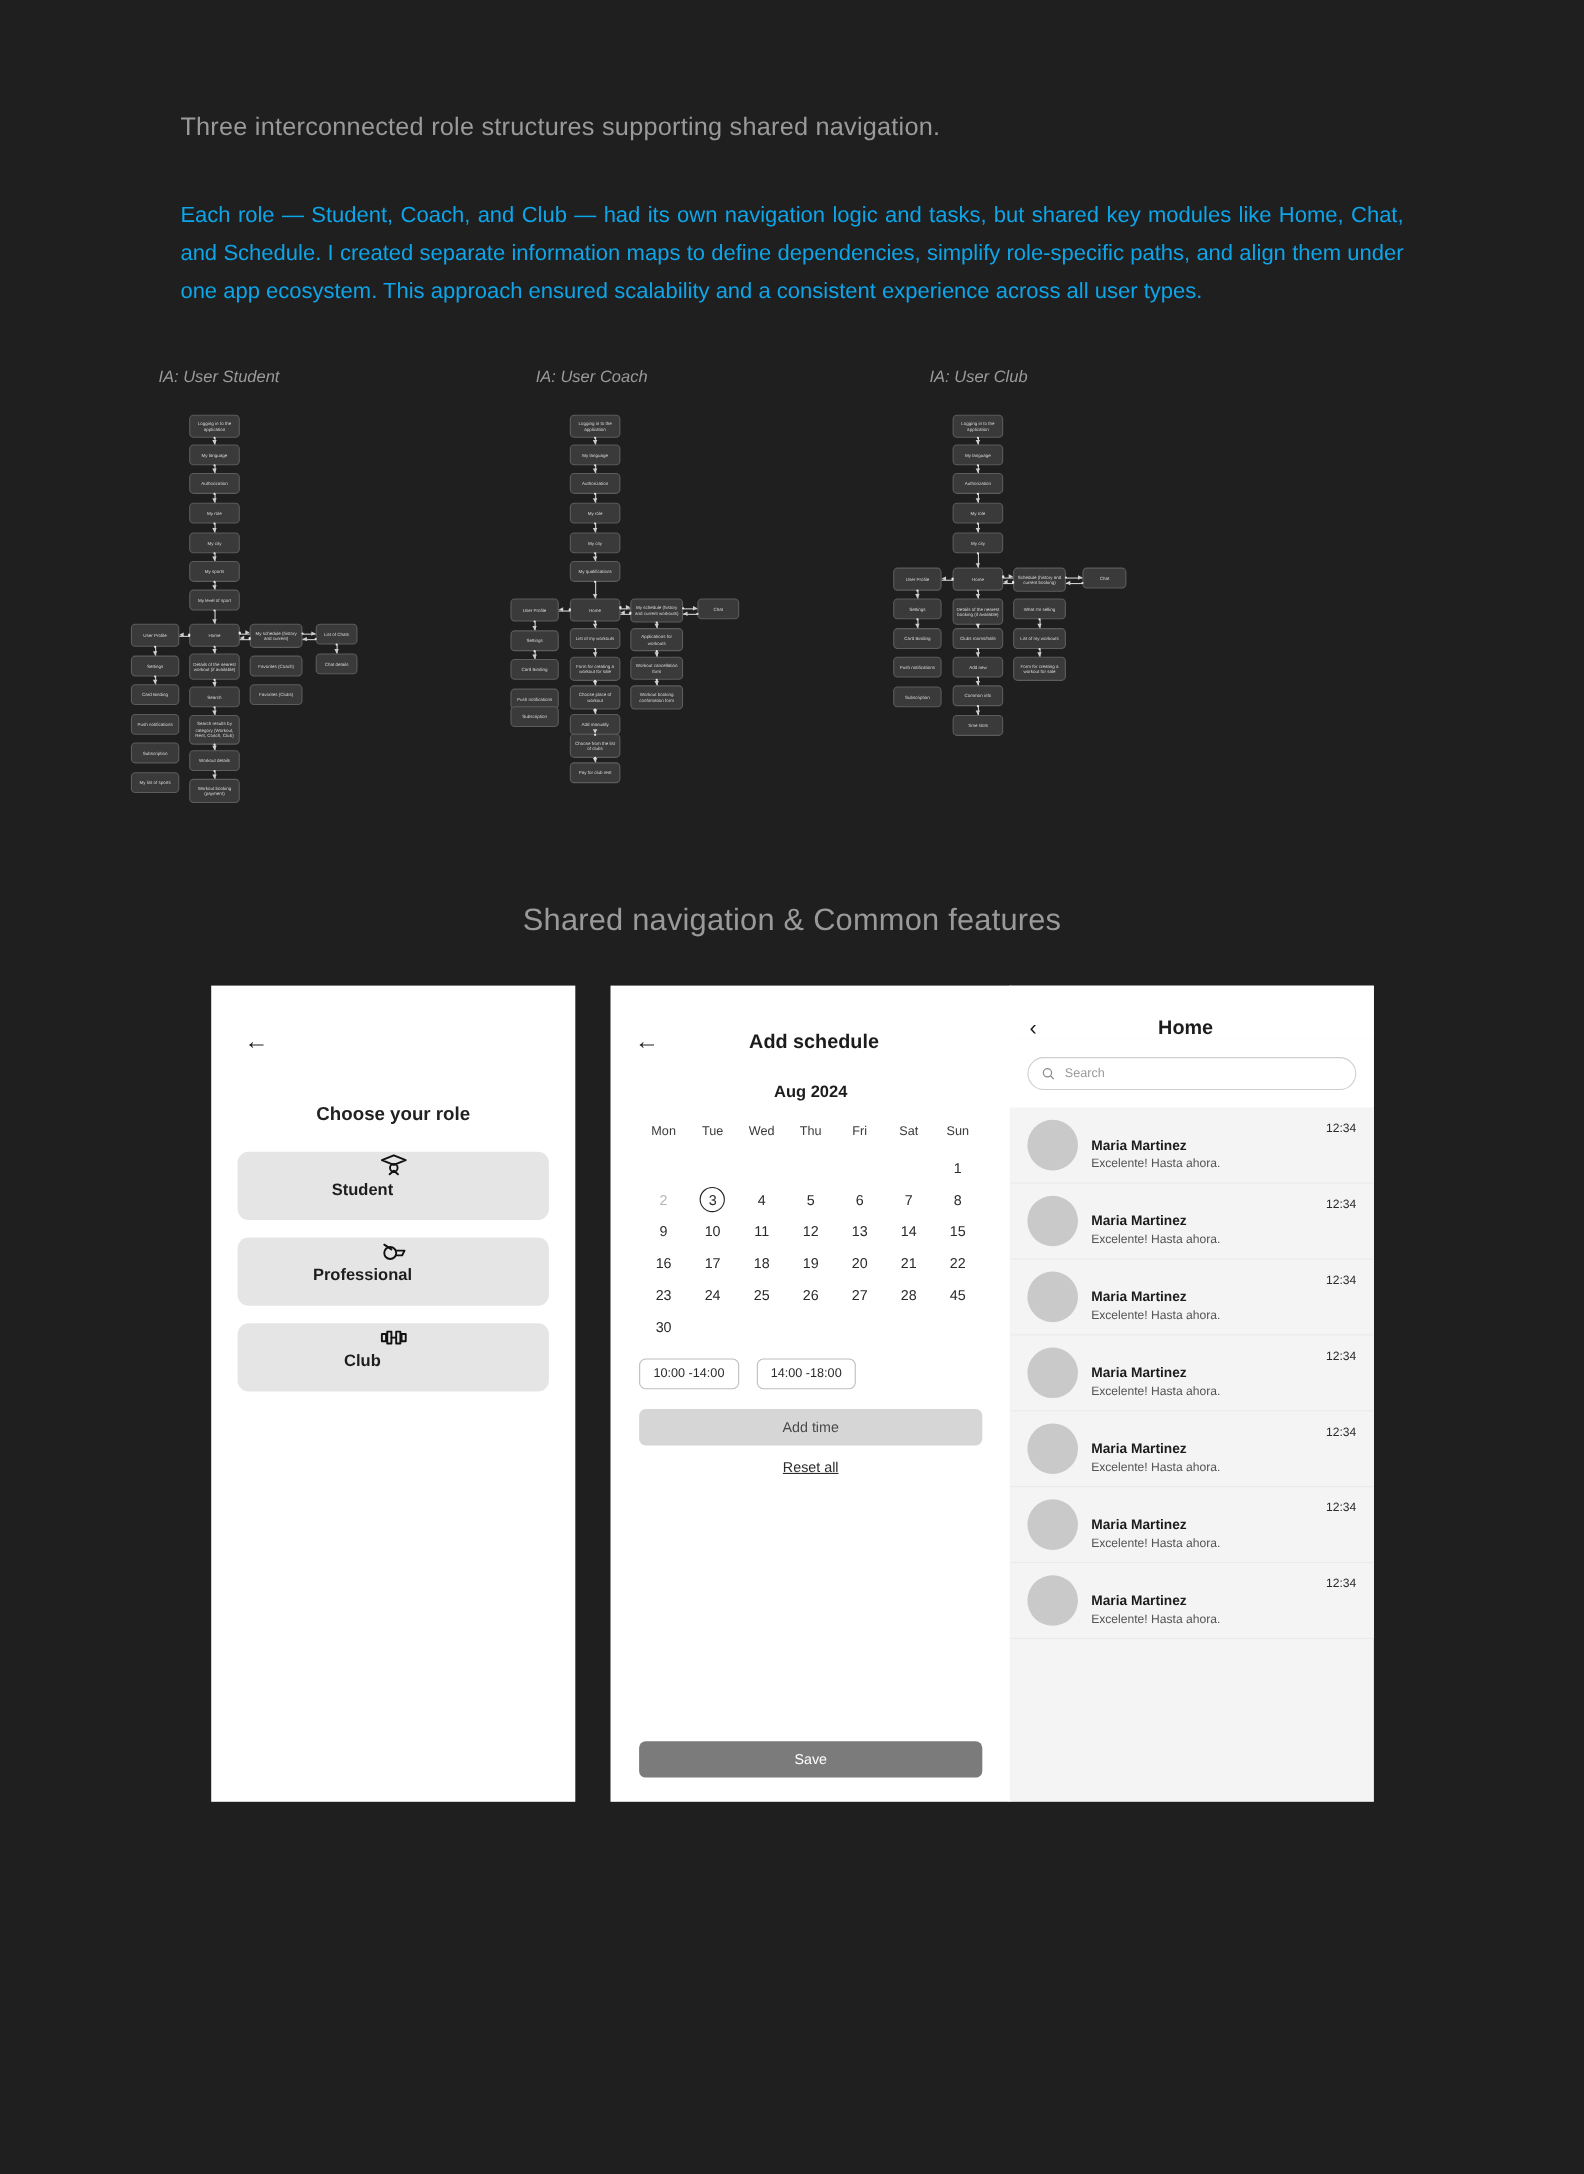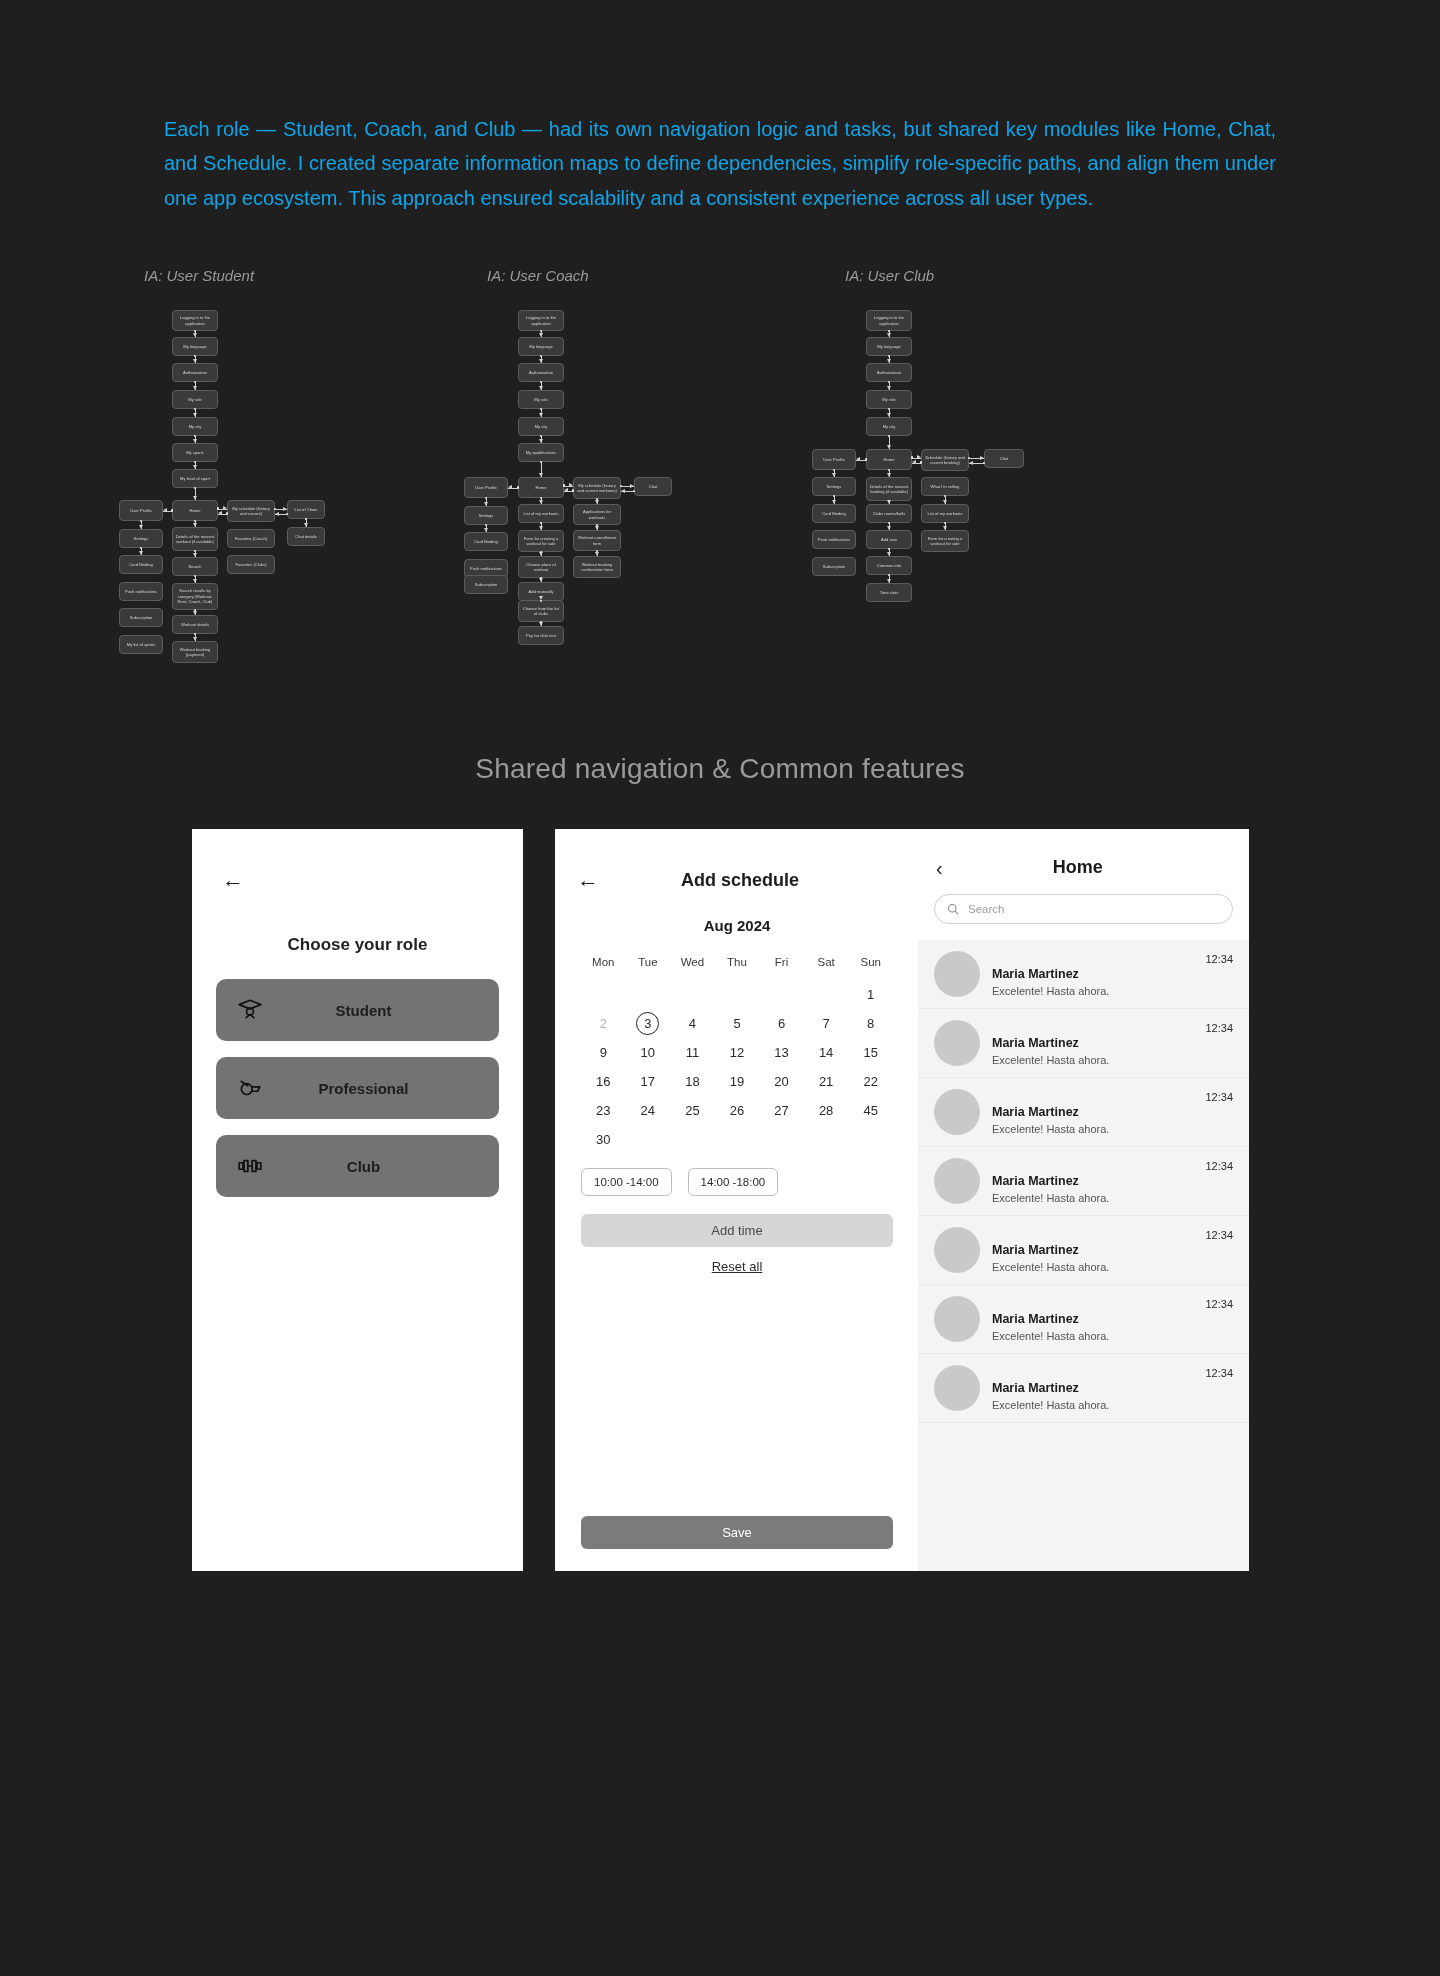--- a/index.html
+++ b/index.html
@@ -111,23 +111,23 @@
   .back-arrow { font-size: 22px; color: #1b1b1b; line-height: 1; }
 
   
   .p1-top { padding: 40px 0 0 30px; }
   .p1-title {
     margin-top: 44px; text-align: center;
     font-size: 17px; font-weight: 700; color: #222;
   }
   .role-list { margin-top: 24px; padding: 0 24px; }
   .role-card {
-    background: #737373; border-radius: 10px;
+    background: #e5e5e5; border-radius: 10px;
     height: 62px; margin-bottom: 16px;
-    display: flex; align-items: center;
+    display: flex; align-items: center; flex-direction: column;
   }
   .role-icon { width: 68px; display: flex; justify-content: center; align-items: center; }
   .role-label { font-size: 15px; font-weight: 700; color: #1d1d1d; flex: 1; text-align: center; padding-right: 56px;}
 
   
   .p2-head { display:flex; align-items:center; padding: 40px 20px 0 22px; }
   .p2-title { flex:1; text-align:center; font-size:18px; font-weight:700; color:#1c1c1c; padding-right: 18px;}
   .p2-month { text-align:center; font-size:15px; font-weight:700; color:#1c1c1c; margin-top: 26px;}
   .cal { margin-top: 22px; padding: 0 26px; }
   .cal-row { display: grid; grid-template-columns: repeat(7, 1fr); }
@@ -183,20 +183,21 @@
   .chat-name { font-size: 12.5px; font-weight:700; color:#1c1c1c; }
   .chat-msg { font-size: 11px; color:#545454; margin-top: 4px;}
   .chat-time { font-size: 11px; color:#2a2a2a; align-self:flex-start; padding-top:2px;}
 </style>
 </head>
 <body>
 
 <div class="page">
 
   <div class="hero">
+    <div class="hero-sub">Three interconnected role structures supporting shared navigation.</div>
     <div class="hero-body">Each role — Student, Coach, and Club — had its own navigation logic and tasks, but shared key modules like Home, Chat, and Schedule. I created separate information maps to define dependencies, simplify role-specific paths, and align them under one app ecosystem. This approach ensured scalability and a consistent experience across all user types.</div>
   </div>
 
   <div class="ia-section">
     <div class="ia-canvas" id="ia-canvas">
         <div class="ia-label" style="left: 144px; top: 4px;">IA: User Student</div>
         <div class="ia-label" style="left: 487px; top: 4px;">IA: User Coach</div>
         <div class="ia-label" style="left: 845px; top: 4px;">IA: User Club</div>
         <div class="node" style="left: 172px; top: 47px; width: 46px; height: 21px;">Logging in to the application</div>
         <div class="node" style="left: 172px; top: 74px; width: 46px; height: 19px;">My language</div>

